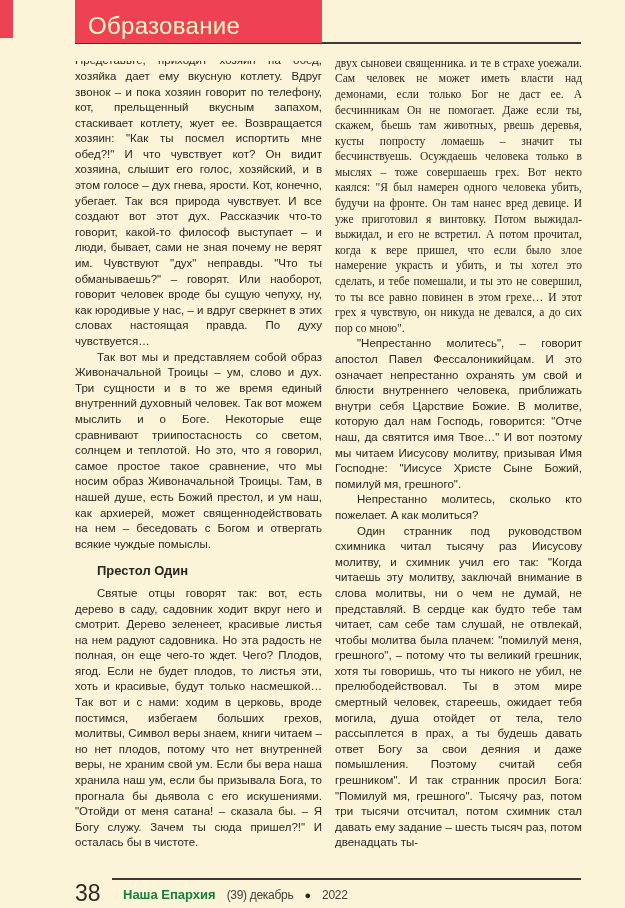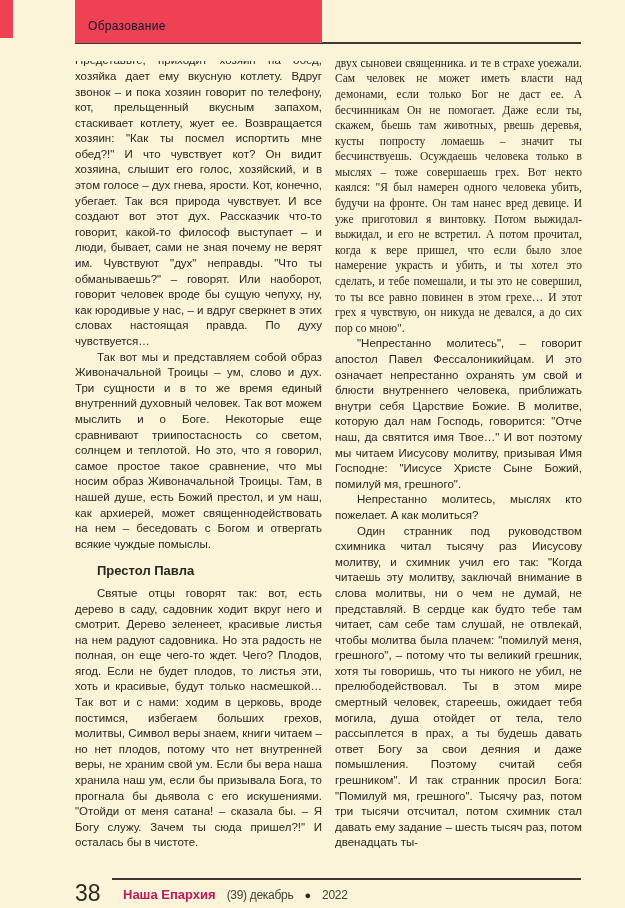--- a/index.html
+++ b/index.html
@@ -27,22 +27,22 @@
     left: 75px; top: 0;
     width: 247px; height: 43px;
     background: #ee4154;
     display: flex;
     align-items: center;
     box-sizing: border-box;
     padding: 8px 0 0 13px;
     z-index: 2;
   }
   .banner span {
-    color: #0f172a;
-    font-size: 12px;
+    color: #fef9c3;
+    font-size: 24px;
     font-weight: 400;
     letter-spacing: 0.3px;
   }
   .header-rule {
     position: absolute;
     left: 75px; top: 42px;
     width: 506px; height: 2px;
     background: #3e3a33;
     z-index: 1;
   }
@@ -103,21 +103,21 @@
     position: absolute;
     left: 48px; top: 11px;
     display: flex;
     align-items: baseline;
     gap: 11px;
     white-space: nowrap;
   }
   .pub {
     font-weight: bold;
     font-size: 13px;
-    color: #be185d;
+    color: #15803d;
   }
   .issue, .year {
     font-size: 12px;
     color: #45403a;
     letter-spacing: -0.3px;
     text-align: right;
   }
   .dot {
     font-size: 11px;
     color: #2b2822;
@@ -132,28 +132,28 @@
 
   <div class="banner">
     <span>Образование</span>
   </div>
   <div class="header-rule"></div>
 
   <div class="columns">
     <div class="col">
       <p>Дух, пребывающий в слове, передается даже животным. Вот самый обыкновенный пример. В семьях часто бывает кот. Представьте, приходит хозяин на обед, хозяйка дает ему вкусную котлету. Вдруг звонок – и пока хозяин говорит по телефону, кот, прельщенный вкусным запахом, стаскивает котлету, жует ее. Возвращается хозяин: "Как ты посмел испортить мне обед?!" И что чувствует кот? Он видит хозяина, слышит его голос, хозяйский, и в этом голосе – дух гнева, ярости. Кот, конечно, убегает. Так вся природа чувствует. И все создают вот этот дух. Рассказчик что-то говорит, какой-то философ выступает – и люди, бывает, сами не зная почему не верят им. Чувствуют "дух" неправды. "Что ты обманываешь?" – говорят. Или наоборот, говорит человек вроде бы сущую чепуху, ну, как юродивые у нас, – и вдруг сверкнет в этих словах настоящая правда. По духу чувствуется…</p>
       <p>Так вот мы и представляем собой образ Живоначальной Троицы – ум, слово и дух. Три сущности и в то же время единый внутренний духовный человек. Так вот можем мыслить и о Боге. Некоторые еще сравнивают триипостасность со светом, солнцем и теплотой. Но это, что я говорил, самое простое такое сравнение, что мы носим образ Живоначальной Троицы. Там, в нашей душе, есть Божий престол, и ум наш, как архиерей, может священнодействовать на нем – беседовать с Богом и отвергать всякие чуждые помыслы.</p>
-      <h2 class="subhead">Престол Павла</h2>
+      <h2 class="subhead">Престол Один</h2>
       <p>Святые отцы говорят так: вот, есть дерево в саду, садовник ходит вкруг него и смотрит. Дерево зеленеет, красивые листья на нем радуют садовника. Но эта радость не полная, он еще чего-то ждет. Чего? Плодов, ягод. Если не будет плодов, то листья эти, хоть и красивые, будут только насмешкой… Так вот и с нами: ходим в церковь, вроде постимся, избегаем больших грехов, молитвы, Символ веры знаем, книги читаем – но нет плодов, потому что нет внутренней веры, не храним свой ум. Если бы вера наша хранила наш ум, если бы призывала Бога, то прогнала бы дьявола с его искушениями. "Отойди от меня сатана! – сказала бы. – Я Богу служу. Зачем ты сюда пришел?!" И осталась бы в чистоте.</p>
 
     </div>
     <div class="col">
       <p class="no-indent">из некоего человека. Стали изгонять: "Выйди отсюда, именем Иисуса Христа и апостола Павла!" А бесы кричат: "Иисуса Христа знаем, и апостола Павла знаем, а вы блудники и воры, пьяницы. Вас не знаем". И давай колотить этих двух сыновей священника. И те в страхе убежали. Сам человек не может иметь власти над демонами, если только Бог не даст ее. А бесчинникам Он не помогает. Даже если ты, скажем, бьешь там животных, рвешь деревья, кусты попросту ломаешь – значит ты бесчинствуешь. Осуждаешь человека только в мыслях – тоже совершаешь грех. Вот некто каялся: "Я был намерен одного человека убить, будучи на фронте. Он там нанес вред девице. И уже приготовил я винтовку. Потом выжидал-выжидал, и его не встретил. А потом прочитал, когда к вере пришел, что если было злое намерение украсть и убить, и ты хотел это сделать, и тебе помешали, и ты это не совершил, то ты все равно повинен в этом грехе… И этот грех я чувствую, он никуда не девался, а до сих пор со мною".</p>
       <p>"Непрестанно молитесь", – говорит апостол Павел Фессалоникийцам. И это означает непрестанно охранять ум свой и блюсти внутреннего человека, приближать внутри себя Царствие Божие. В молитве, которую дал нам Господь, говорится: "Отче наш, да святится имя Твое…" И вот поэтому мы читаем Иисусову молитву, призывая Имя Господне: "Иисусе Христе Сыне Божий, помилуй мя, грешного".</p>
-      <p>Непрестанно молитесь, мыслях кто пожелает. А как молиться?</p>
+      <p>Непрестанно молитесь, сколько кто пожелает. А как молиться?</p>
       <p>Один странник под руководством схимника читал тысячу раз Иисусову молитву, и схимник учил его так: "Когда читаешь эту молитву, заключай внимание в слова молитвы, ни о чем не думай, не представляй. В сердце как будто тебе там читает, сам себе там слушай, не отвлекай, чтобы молитва была плачем: "помилуй меня, грешного", – потому что ты великий грешник, хотя ты говоришь, что ты никого не убил, не прелюбодействовал. Ты в этом мире смертный человек, стареешь, ожидает тебя могила, душа отойдет от тела, тело рассыплется в прах, а ты будешь давать ответ Богу за свои деяния и даже помышления. Поэтому считай себя грешником". И так странник просил Бога: "Помилуй мя, грешного". Тысячу раз, потом три тысячи отсчитал, потом схимник стал давать ему задание – шесть тысяч раз, потом двенадцать ты-</p>
     </div>
   </div>
 
   <div class="footer">
     <div class="footer-rule"></div>
     <div class="page-number">38</div>
     <div class="footer-line">
       <span class="pub">Наша Епархия</span>
       <span class="issue">(39) декабрь</span>

